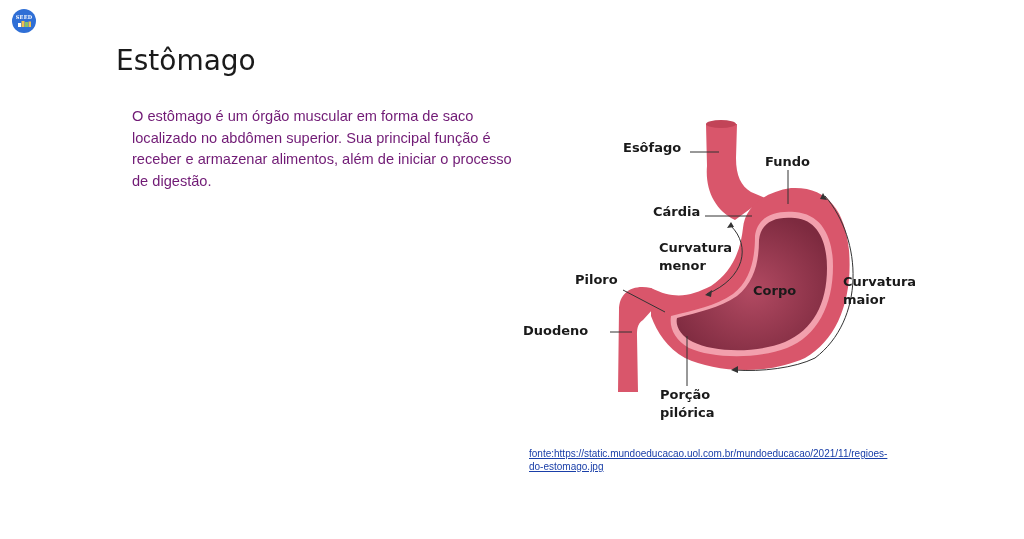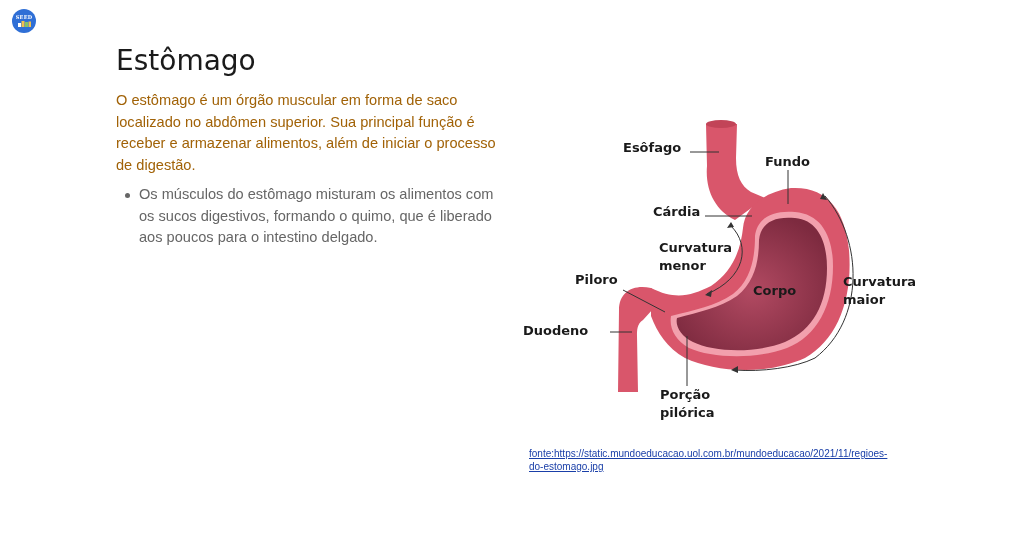--- a/index.html
+++ b/index.html
@@ -14,22 +14,22 @@
   .logo .logo-text {
     position: absolute; left: 0; right: 0; top: 5px; text-align: center; color: #fff;
     font-size: 5px; font-weight: bold; font-family: "DejaVu Serif", serif; letter-spacing: 0.2px;
   }
   .logo .logo-books { position: absolute; left: 6px; top: 12px; width: 13px; height: 6px; }
   .title {
     position: absolute; left: 116px; top: 44px; margin: 0;
     font-family: "DejaVu Sans", sans-serif; font-weight: normal; font-size: 28px; color: #1a1a1a;
   }
   .intro {
-    position: absolute; left: 116px; top: 90px; width: 380px; margin: 0;
-    font-size: 14.6px; line-height: 21.5px; color: #a16207;
+    position: absolute; left: 116px; top: 90px; width: 380px; margin: 16px;
+    font-size: 14.6px; line-height: 21.5px; color: #701a75;
   }
   .bullets {
     position: absolute; left: 116px; top: 184px; width: 380px; margin: 0; padding: 0; list-style: none;
   }
   .bullets li {
     position: relative; padding-left: 23px; font-size: 14.6px; line-height: 21.5px; color: #666666; margin-bottom: 7px;
   }
   .bullets li .dot {
     position: absolute; left: 9px; top: 9px; width: 5px; height: 5px; border-radius: 50%; background: #666;
   }
@@ -51,24 +51,20 @@
     <rect x="7" y="1" width="3" height="5" fill="#7fc46b"></rect>
     <rect x="10.5" y="0.5" width="2.5" height="5.5" fill="#f2c14e"></rect>
   </svg>
 </div>
 
 <h1 class="title">Estômago</h1>
 
 <p class="intro">O estômago é um órgão muscular em forma de saco localizado no abdômen superior. Sua principal função é receber e armazenar alimentos, além de iniciar o processo de digestão.</p>
 
 <ul class="bullets">
-  <li>
-    <span class="dot"></span>
-    <span>Os músculos do estômago misturam os alimentos com os sucos digestivos, formando o quimo, que é liberado aos poucos para o intestino delgado.</span>
-  </li>
 </ul>
 
 <div class="figure">
   <svg width="410" height="320" viewBox="0 0 410 320">
     <defs>
       <radialGradient id="innerGrad" cx="0.5" cy="0.55" r="0.6">
         <stop offset="0" stop-color="#b24a62"></stop>
         <stop offset="1" stop-color="#7d2a3f"></stop>
       </radialGradient>
     </defs>

